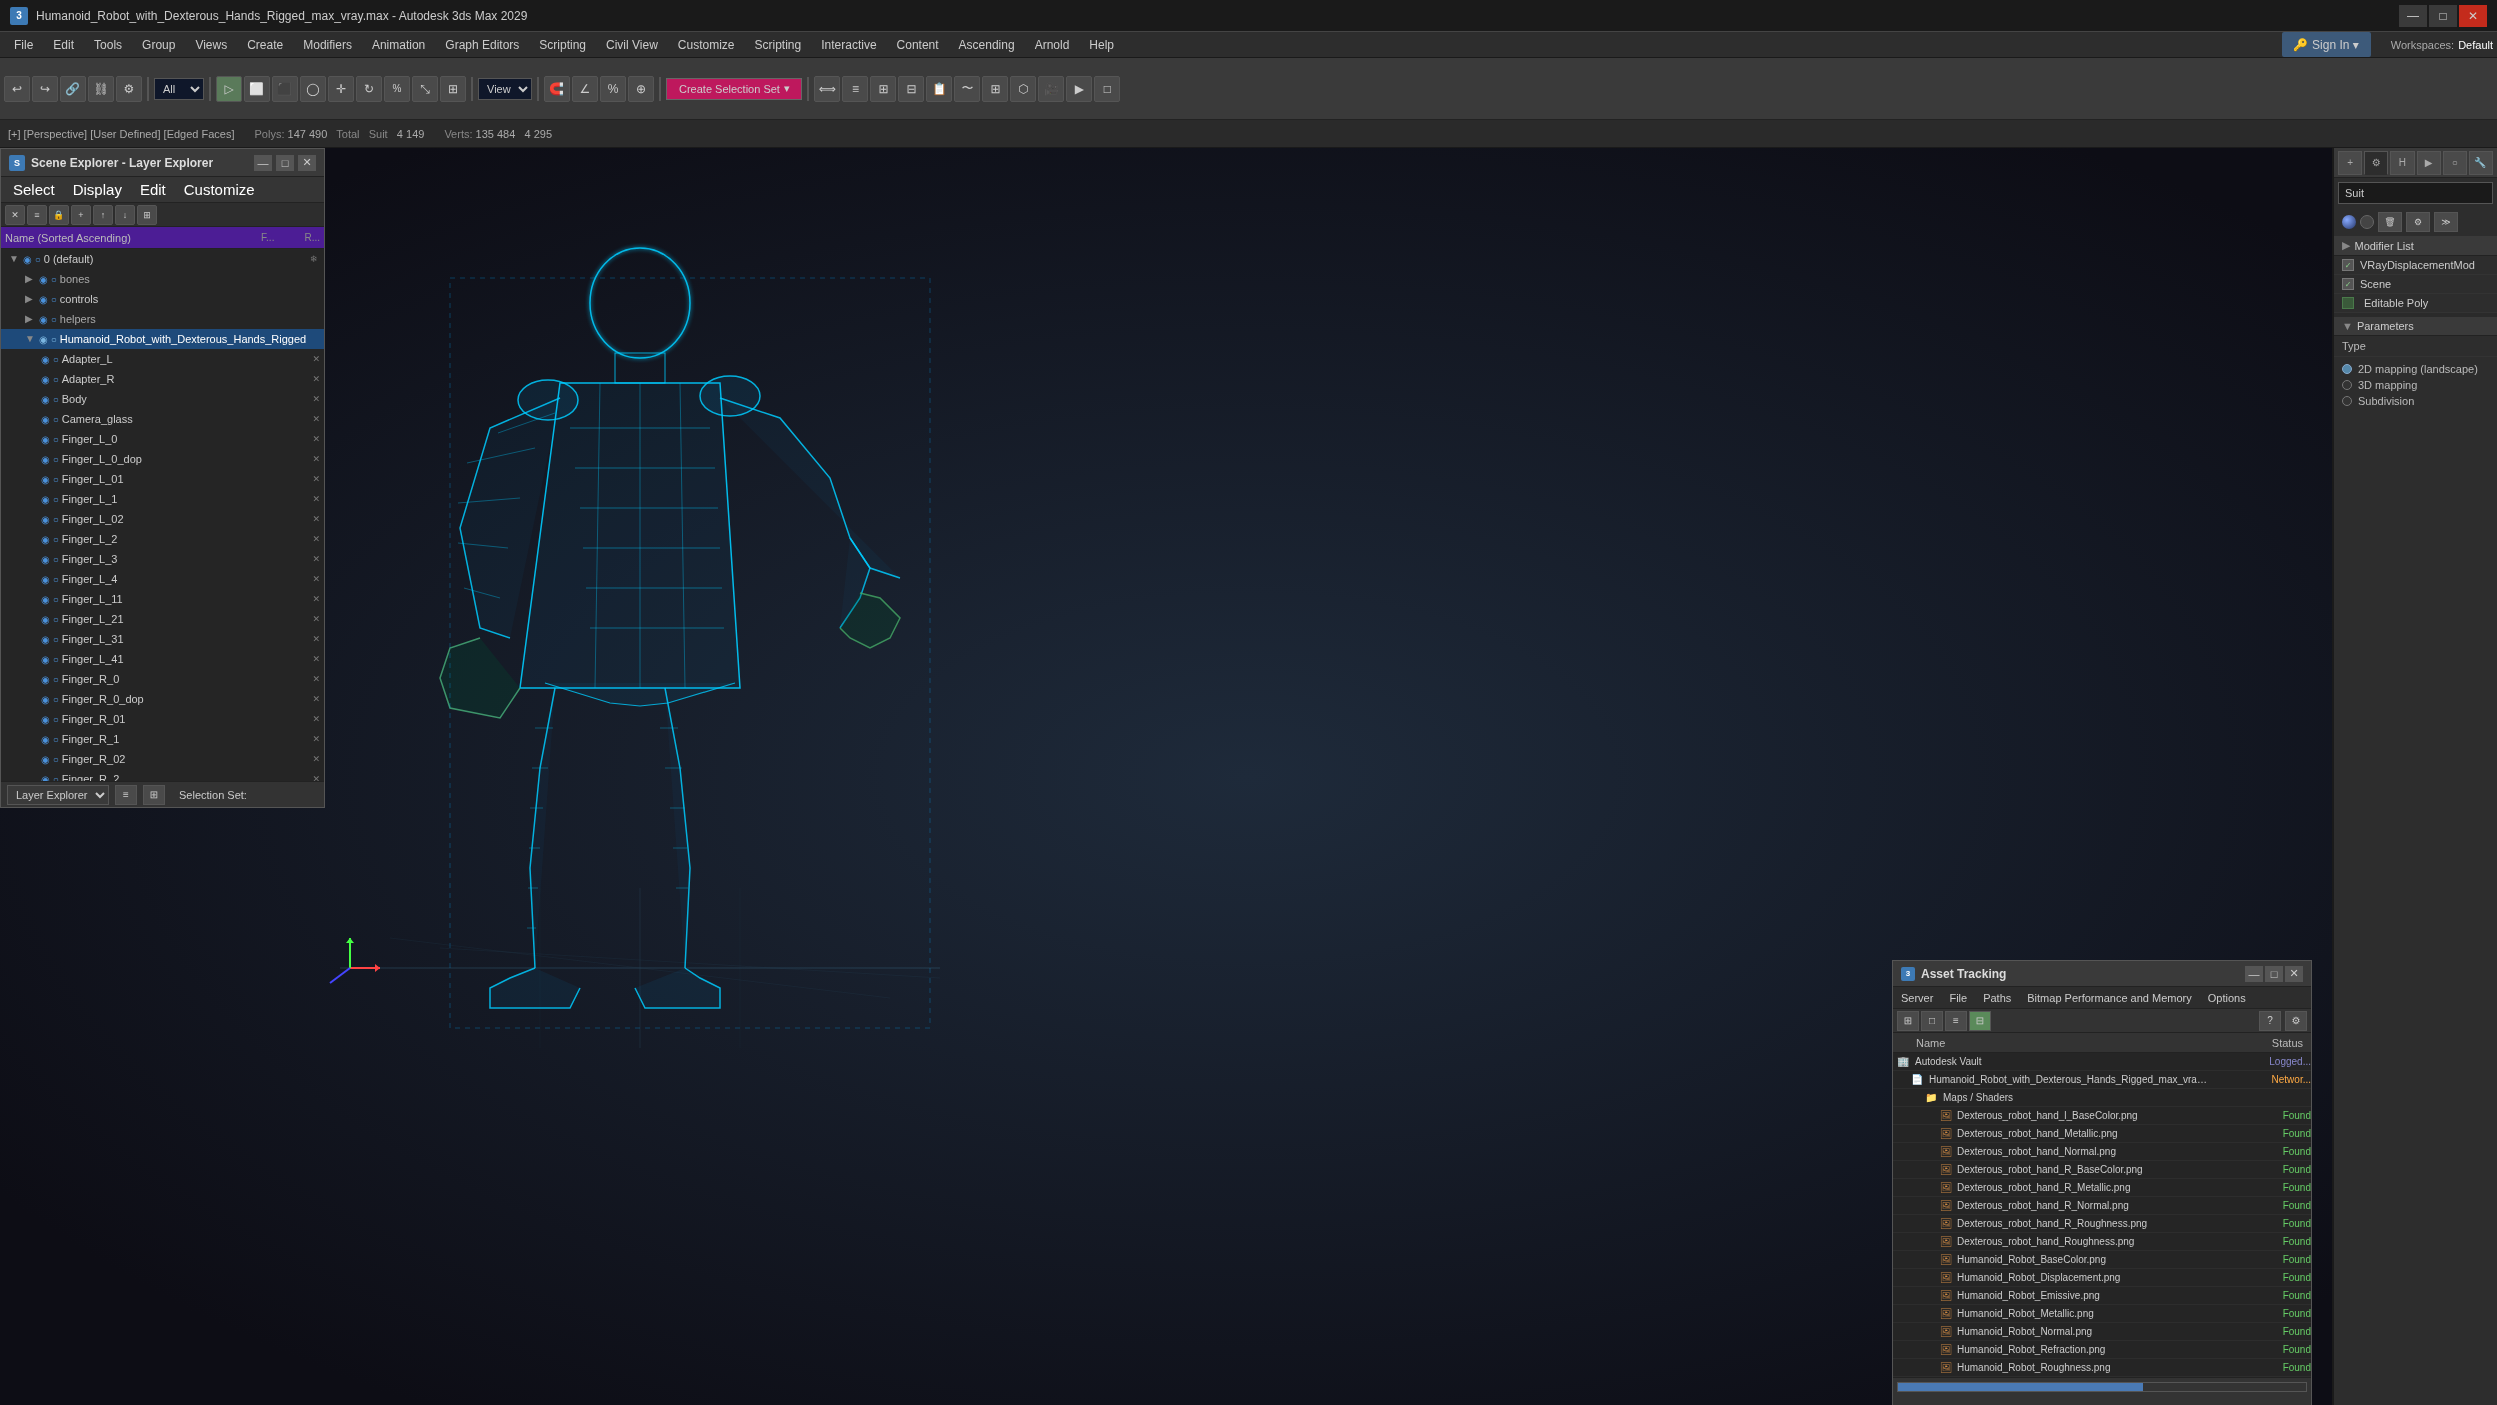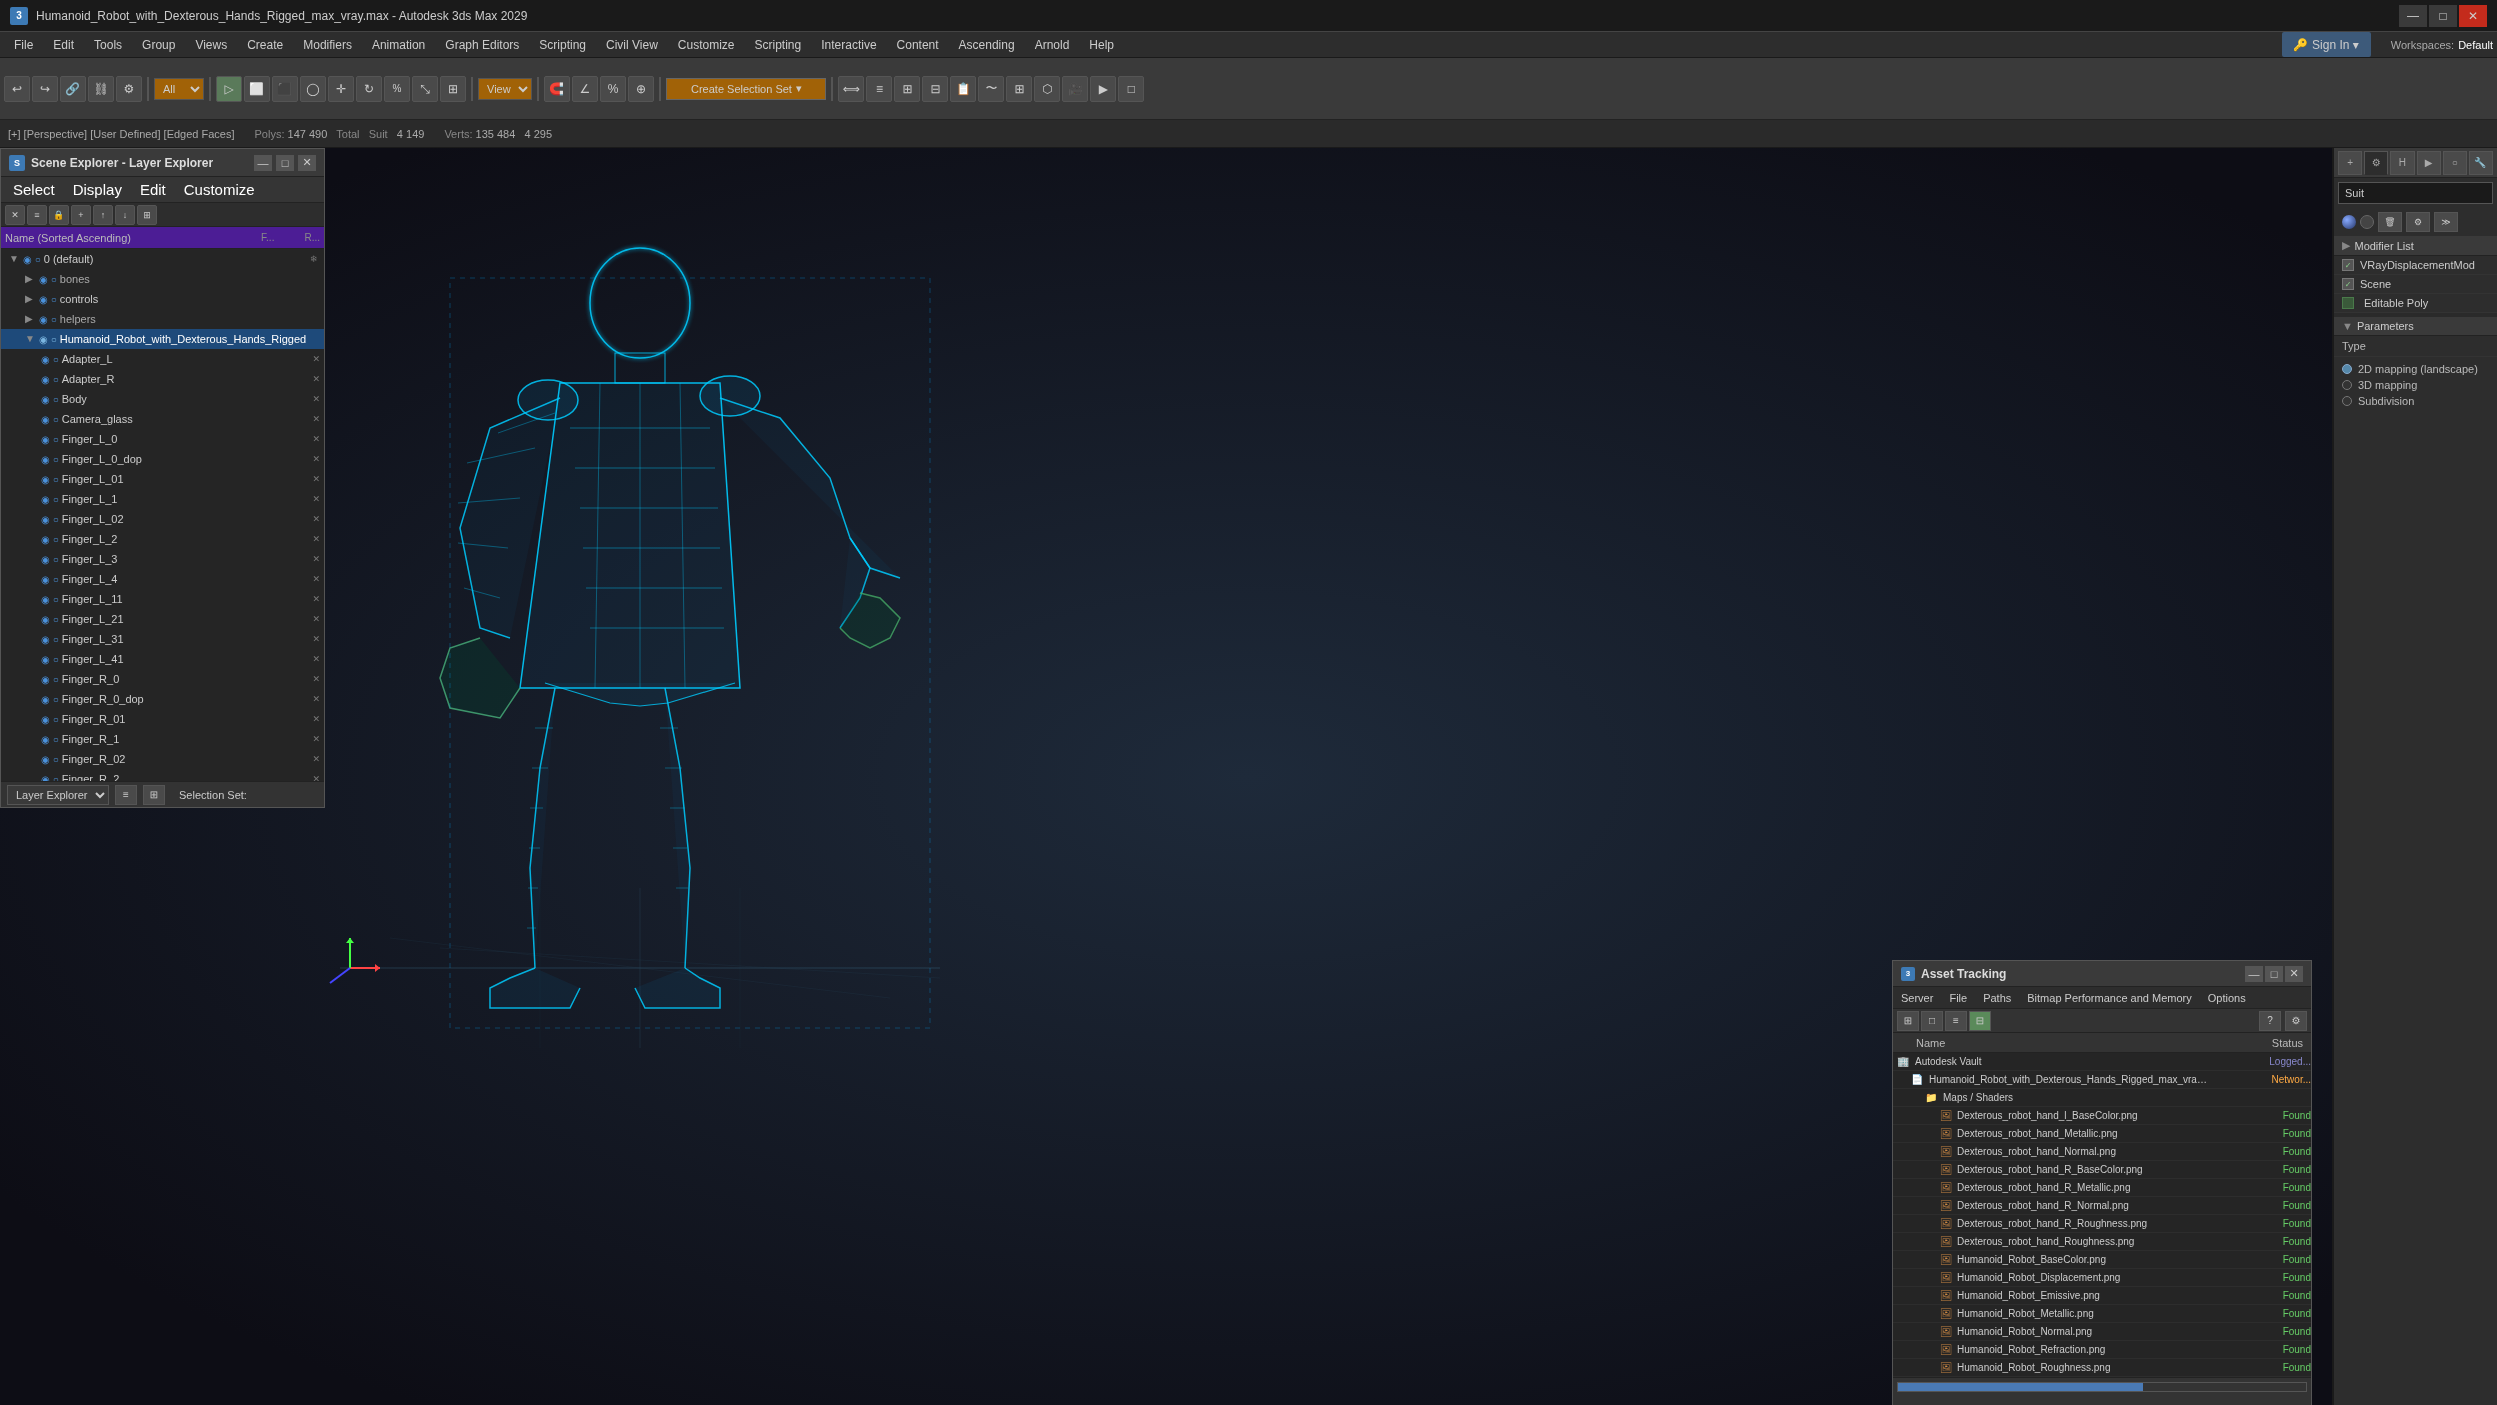--- a/index.html
+++ b/index.html
@@ -100,35 +100,35 @@
       border-radius: 2px;
     }
     .toolbar-separator {
       width: 2px;
       height: 24px;
       background: #555;
       margin: 0 3px;
     }
     .toolbar-dropdown {
       height: 22px;
-      background: #a16207;
+      background: #0f172a;
       border: 1px solid #555;
       color: #ccc;
       font-size: 11px;
       padding: 0 4px;
       cursor: pointer;
       min-width: 50px;
     }
     .create-selection-btn {
       height: 22px;
-      background: #a16207;
+      background: #be185d;
       border: 1px solid #666;
       color: #ccc;
       font-size: 11px;
-      padding: 0 24px;
+      padding: 0 12px;
       cursor: pointer;
       display: flex; align-items: center; gap: 4px;
       white-space: nowrap;
     }
 
     
     #viewport-info {
       height: 28px;
       background: #2a2a2a;
       display: flex;

